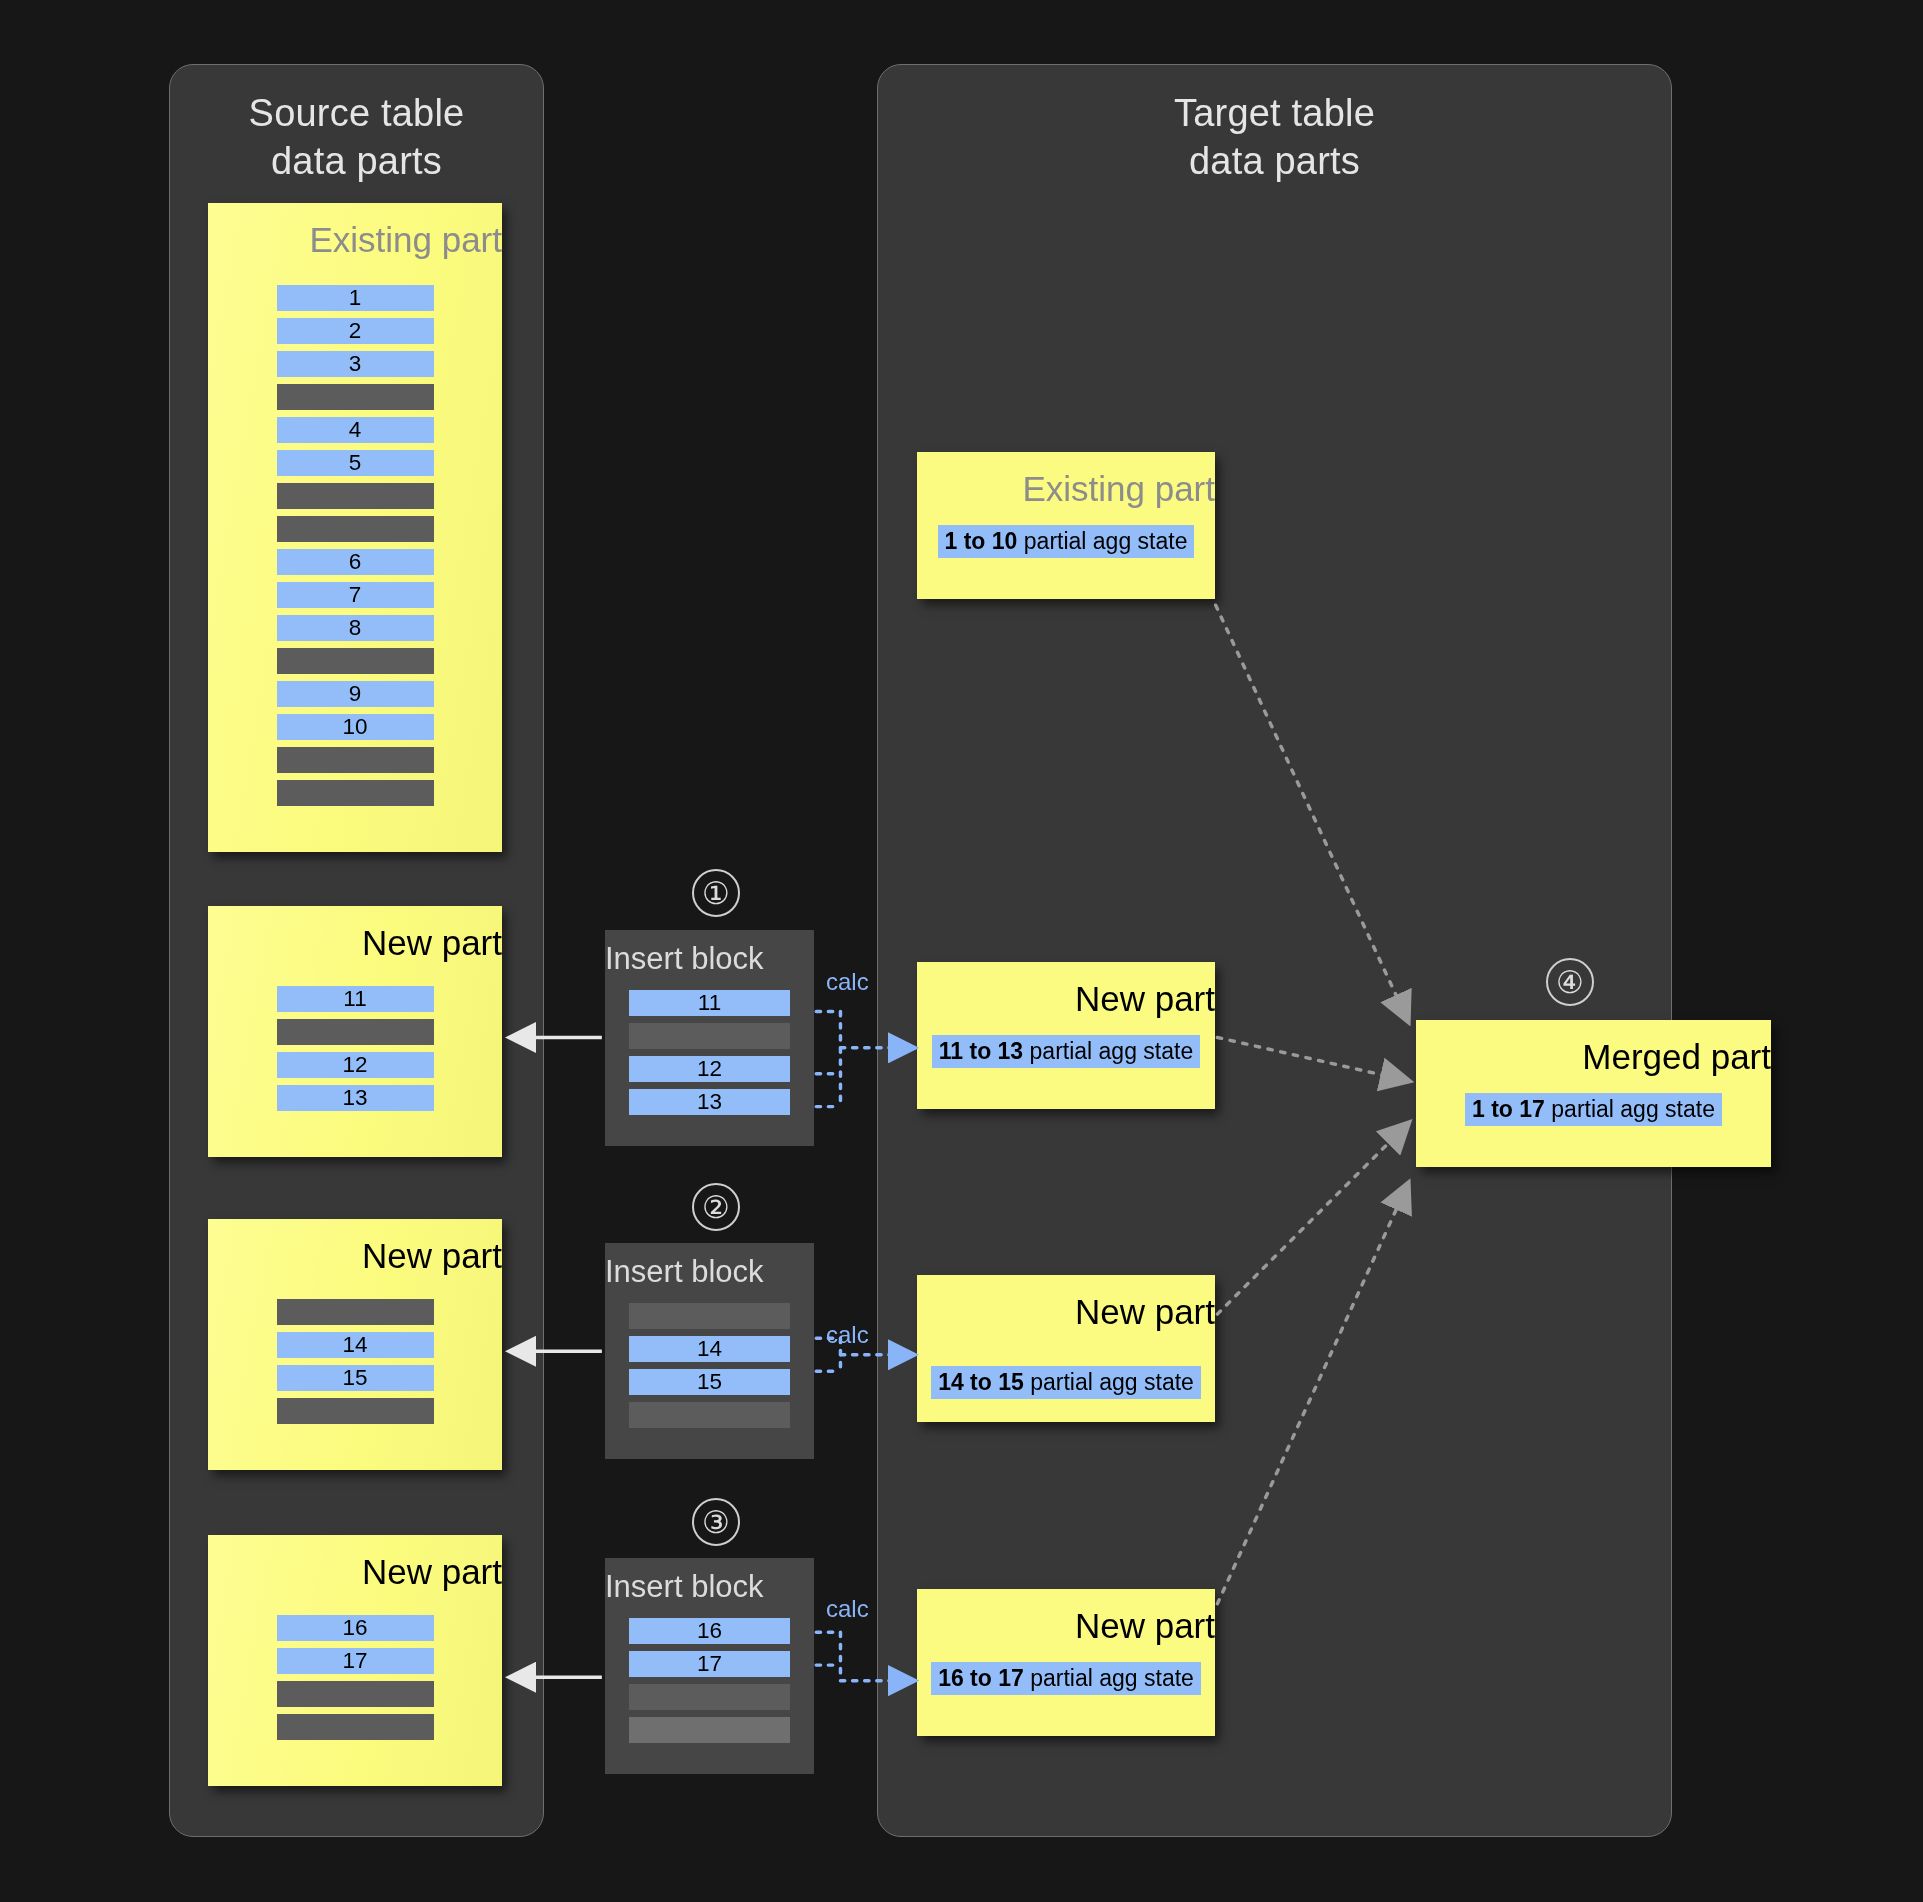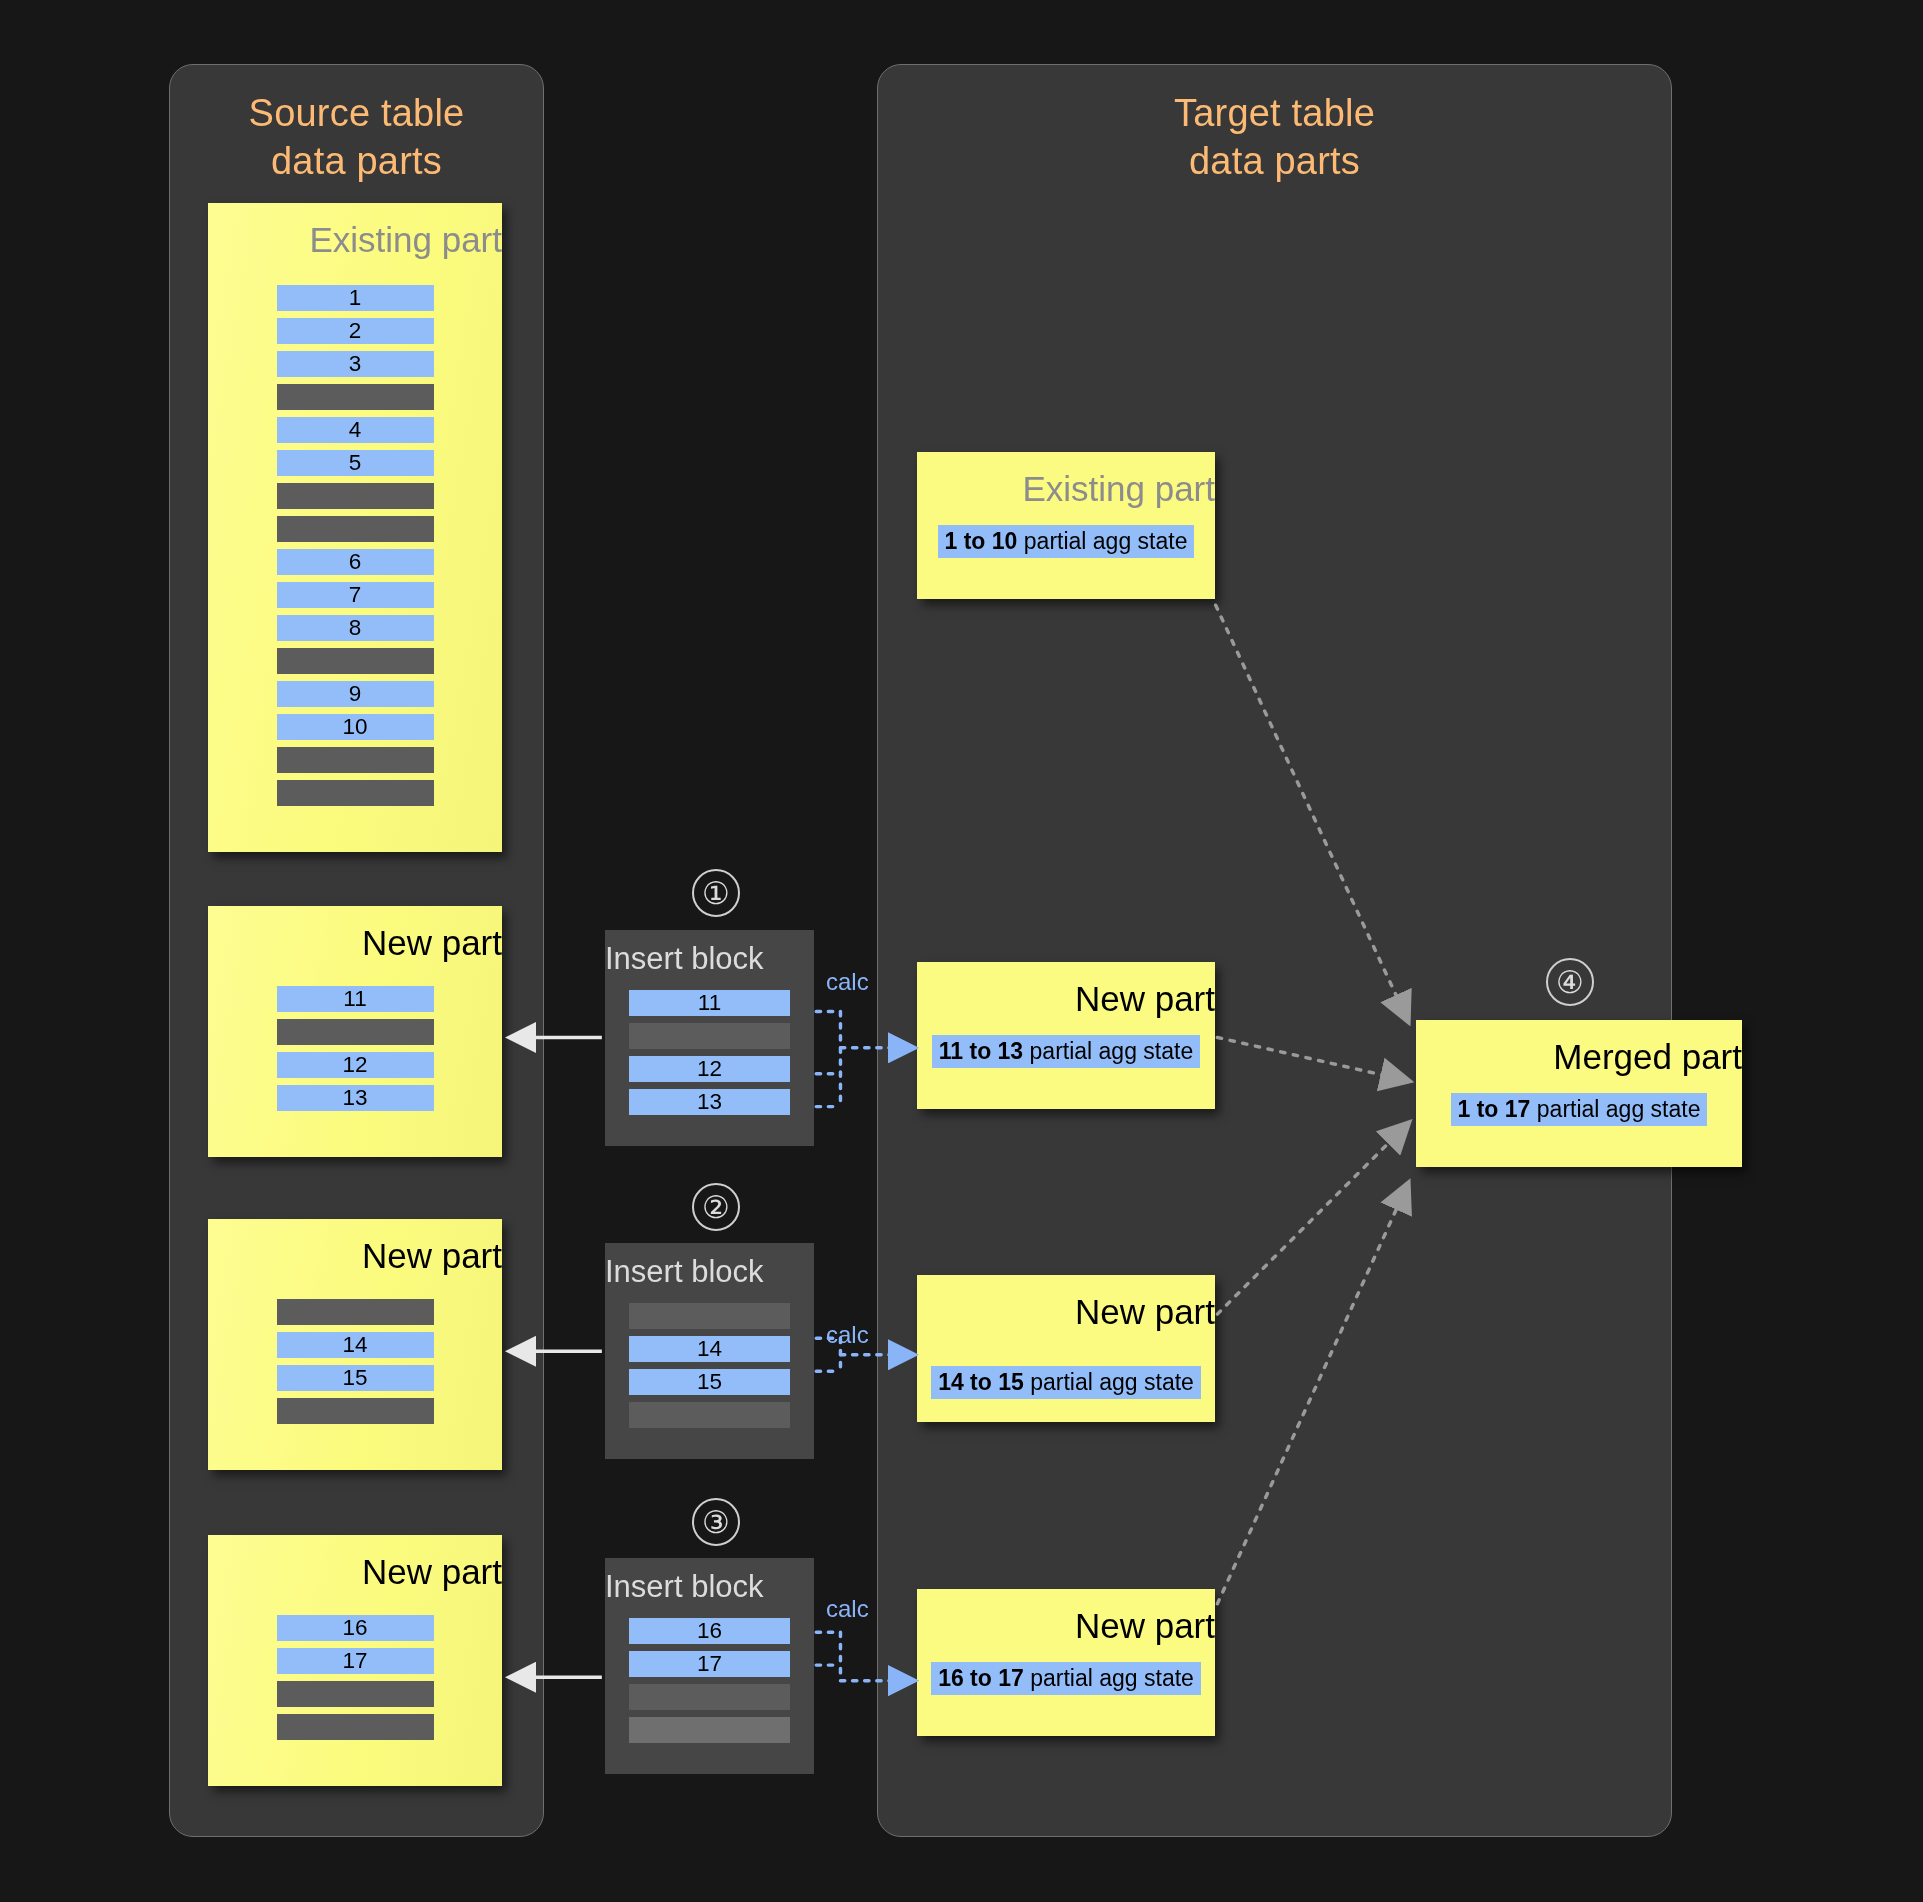--- a/index.html
+++ b/index.html
@@ -24,21 +24,21 @@
     border-radius: 24px;
     box-sizing: border-box;
   }
   #source-panel { left: 169px;  top: 64px;  width: 375px;  height: 1773px; }
   #target-panel { left: 877px; top: 64px;  width: 795px; height: 1773px; }
 
   .panel-title {
     position: absolute;
     left: 0; right: 0;
     text-align: center;
-    color: #fdba74;
+    color: #e5e5e5;
     font-size: 38px;
     line-height: 48px;
     white-space: pre-line;
     letter-spacing: 0.2px;
   }
   #source-panel .panel-title { top: 24px; }
   #target-panel .panel-title { top: 24px; }
 
   
   .part-box {
@@ -258,21 +258,21 @@
 </div>
 
 <div class="part-box" id="tgt-part-3" style="left:917px; top:1589px; width:298px; height:147px;">
   <div class="part-heading">New part</div>
   <div class="agg-wrap" style="margin-top:15.6px;">
     <span class="agg"><b>16 to 17</b><span> partial agg state</span></span>
   </div>
 </div>
 
 <div class="step-circle" id="step-3" style="left:1546px; top:958px;">④</div>
-<div class="part-box" id="tgt-merged" style="left:1416px; top:1020px; width:326px; height:147px;">
+<div class="part-box" id="tgt-merged" style="left:1416px; top:1020px; width:355px; height:147px;">
   <div class="part-heading">Merged part</div>
   <div class="agg-wrap" style="margin-top:15.6px;">
     <span class="agg"><b>1 to 17</b><span> partial agg state</span></span>
   </div>
 </div>
 
 <svg id="overlay" viewBox="0 0 2224 2200" width="1923" height="1902">
   <defs>
     <marker id="arrow-solid" markerWidth="9" markerHeight="9" refX="7" refY="4.5" orient="auto">
       <path d="M0,0 L9,4.5 L0,9 z" fill="#e8e8e8"></path>

